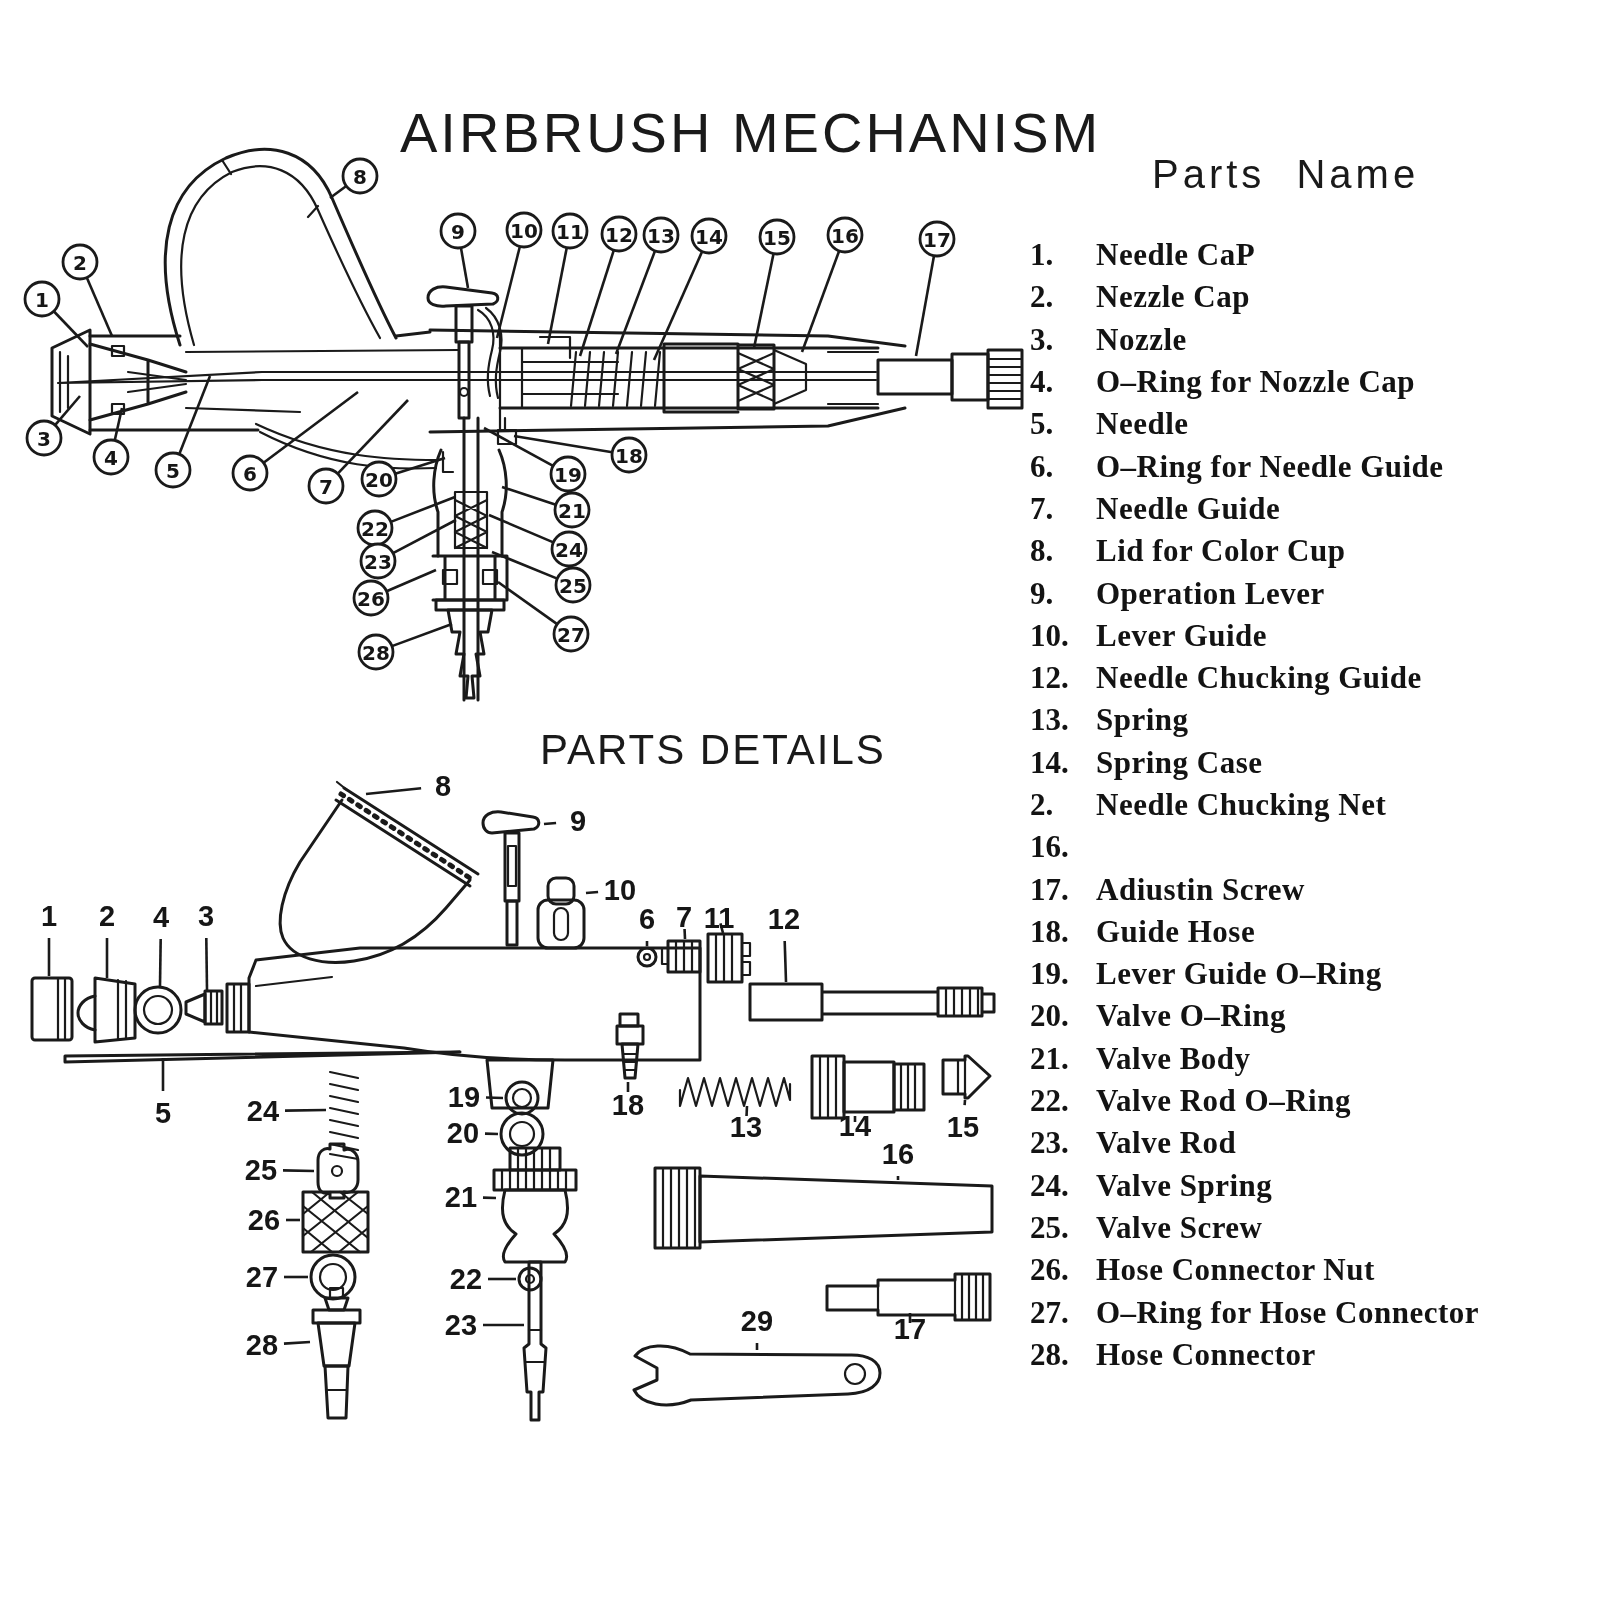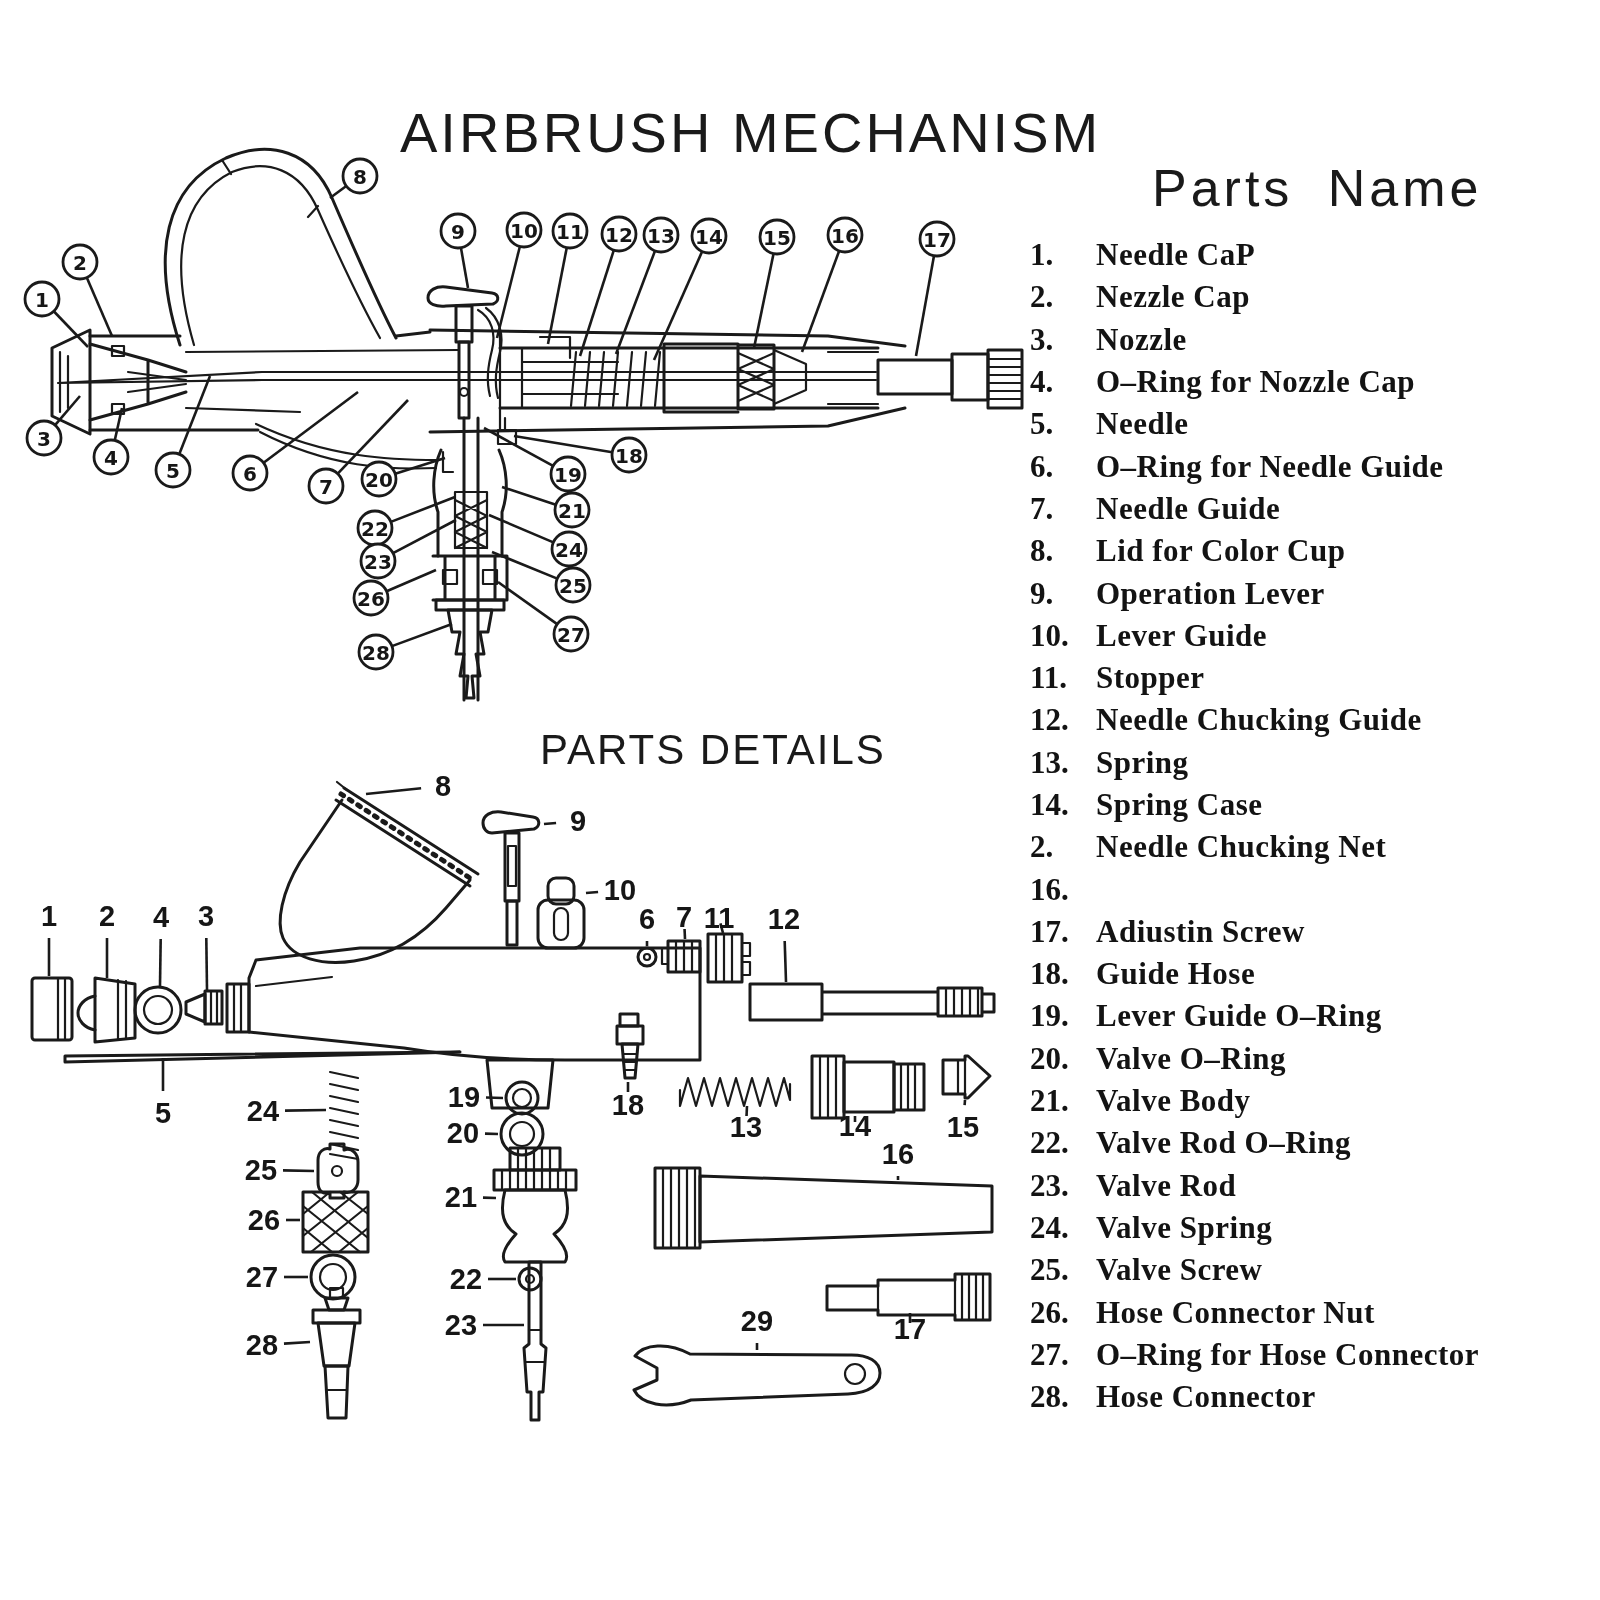--- a/index.html
+++ b/index.html
@@ -2,21 +2,21 @@
 <html><head>
 <meta charset="utf-8">
 <style>
   html,body{margin:0;padding:0;background:#e8e8e8;}
   #page{position:relative;width:1600px;height:1600px;background:#ffffff;overflow:hidden;
         font-family:"Liberation Sans",sans-serif;color:#161616;}
   #art{position:absolute;left:0;top:0;}
   .hd{position:absolute;color:#1a1a1a;white-space:nowrap;}
   #mech-title{left:400px;top:100px;width:560px;text-align:center;font-size:56px;font-weight:400;letter-spacing:3px;}
   #det-title{left:540px;top:726px;width:340px;text-align:right;font-size:42px;font-weight:400;letter-spacing:2px;}
-  #list-head{left:1152px;top:158px;font-size:52px;font-weight:400;letter-spacing:4px;word-spacing:16px;text-align:center;}
+  #list-head{left:1152px;top:152px;font-size:40px;font-weight:400;letter-spacing:4px;word-spacing:16px;text-align:center;}
   #parts-list{position:absolute;left:1030px;top:234px;width:560px;
               font-family:"Liberation Serif",serif;font-size:31px;font-weight:600;color:#131313;}
   .prow{display:flex;align-items:center;height:42.3px;}
   .pnum{width:66px;flex:none;}
   .pname{white-space:nowrap;letter-spacing:0.5px;}
   
   .art{stroke:#1a1a1a;fill:none;stroke-width:3;stroke-linejoin:round;stroke-linecap:round;}
   .thin{stroke-width:2.2;}
   .ln{stroke:#1a1a1a;stroke-width:2.6;}
   .co{fill:#ffffff;stroke:#1a1a1a;stroke-width:2.8;}
@@ -551,24 +551,20 @@
       </div>
       <div class="prow">
         <span class="pnum">9.</span>
         <span class="pname">Operation Lever</span>
       </div>
       <div class="prow">
         <span class="pnum">10.</span>
         <span class="pname">Lever Guide</span>
       </div>
       <div class="prow">
-        <span class="pnum">11.</span>
-        <span class="pname">Stopper</span>
-      </div>
-      <div class="prow">
         <span class="pnum">12.</span>
         <span class="pname">Needle Chucking Guide</span>
       </div>
       <div class="prow">
         <span class="pnum">13.</span>
         <span class="pname">Spring</span>
       </div>
       <div class="prow">
         <span class="pnum">14.</span>
         <span class="pname">Spring Case</span>

